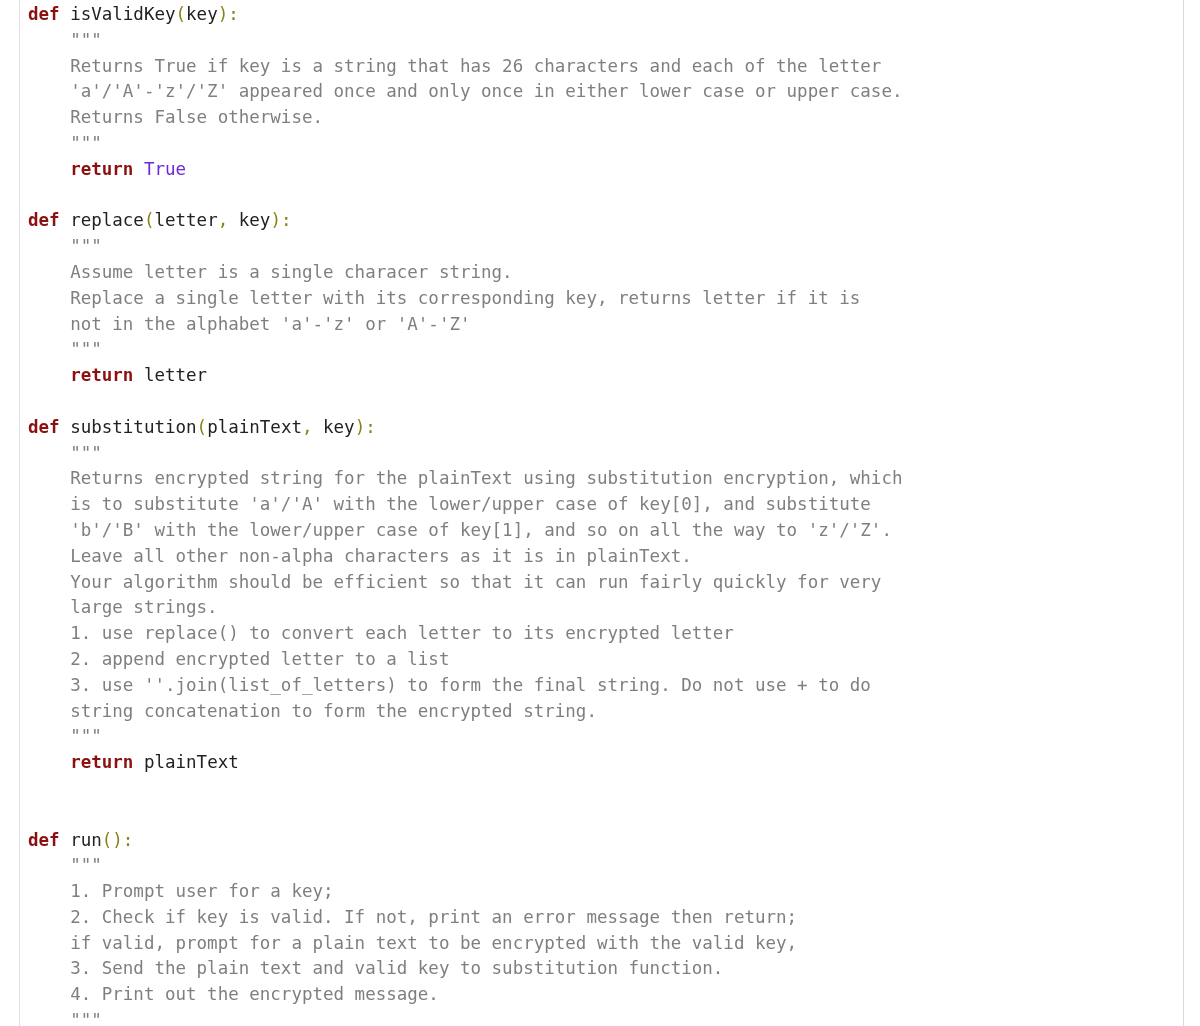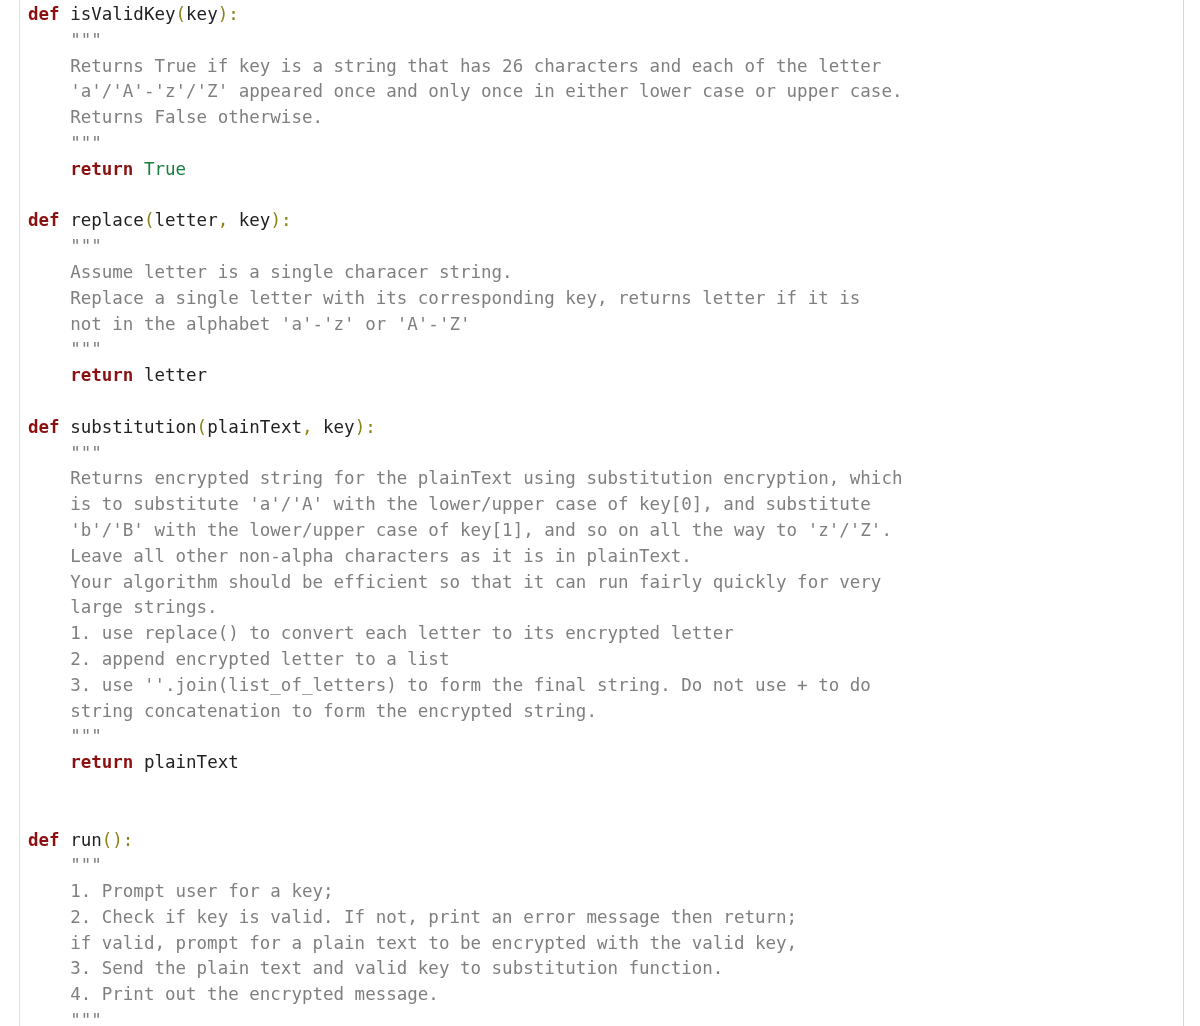--- a/index.html
+++ b/index.html
@@ -70,21 +70,21 @@
   }
 
   .tok-kw      { color: #8b1010; font-weight: bold; }
   .tok-fname   { color: #212121; }
   .tok-punct   { color: #8a8215; }
   .tok-plain   { color: #212121; }
   .tok-doc     { color: #7f7f7f; }
   .tok-const   { color: #1d6b32; }
   .tok-blank   { color: transparent; }
 </style>
-<style>.tok-kw{color:#8b1010;}.tok-punct{color:#8a8215;}.tok-doc{color:#7f7f7f;}.tok-const{color:#15803d;}.tok-plain,.tok-fname{color:#212121;}#right-rule{background:#d5dade;}#editor-root{background:#ffffff;}</style></head>
+<style>.tok-kw{color:#8b1010;}.tok-punct{color:#8a8215;}.tok-doc{color:#7f7f7f;}.tok-const{color:#6d28d9;}.tok-plain,.tok-fname{color:#212121;}#right-rule{background:#d5dade;}#editor-root{background:#ffffff;}</style></head>
 <body>
 
 <div id="editor-root">
 
   <div id="gutter-rule"></div>
 
   <div id="code-surface">
     <div id="code-lines"><span class="code-line"><span class="tok-kw">def</span><span class="tok-plain"> </span><span class="tok-fname">isValidKey</span><span class="tok-punct">(</span><span class="tok-plain">key</span><span class="tok-punct">):</span></span><span class="code-line"><span class="tok-doc">    """</span></span><span class="code-line"><span class="tok-doc">    Returns True if key is a string that has 26 characters and each of the letter</span></span><span class="code-line"><span class="tok-doc">    'a'/'A'-'z'/'Z' appeared once and only once in either lower case or upper case.</span></span><span class="code-line"><span class="tok-doc">    Returns False otherwise.</span></span><span class="code-line"><span class="tok-doc">    """</span></span><span class="code-line"><span class="tok-plain">    </span><span class="tok-kw">return</span><span class="tok-plain"> </span><span class="tok-const">True</span></span><span class="code-line"><span class="tok-blank"> </span></span><span class="code-line"><span class="tok-kw">def</span><span class="tok-plain"> </span><span class="tok-fname">replace</span><span class="tok-punct">(</span><span class="tok-plain">letter</span><span class="tok-punct">,</span><span class="tok-plain"> key</span><span class="tok-punct">):</span></span><span class="code-line"><span class="tok-doc">    """</span></span><span class="code-line"><span class="tok-doc">    Assume letter is a single characer string.</span></span><span class="code-line"><span class="tok-doc">    Replace a single letter with its corresponding key, returns letter if it is</span></span><span class="code-line"><span class="tok-doc">    not in the alphabet 'a'-'z' or 'A'-'Z'</span></span><span class="code-line"><span class="tok-doc">    """</span></span><span class="code-line"><span class="tok-plain">    </span><span class="tok-kw">return</span><span class="tok-plain"> </span><span class="tok-plain">letter</span></span><span class="code-line"><span class="tok-blank"> </span></span><span class="code-line"><span class="tok-kw">def</span><span class="tok-plain"> </span><span class="tok-fname">substitution</span><span class="tok-punct">(</span><span class="tok-plain">plainText</span><span class="tok-punct">,</span><span class="tok-plain"> key</span><span class="tok-punct">):</span></span><span class="code-line"><span class="tok-doc">    """</span></span><span class="code-line"><span class="tok-doc">    Returns encrypted string for the plainText using substitution encryption, which</span></span><span class="code-line"><span class="tok-doc">    is to substitute 'a'/'A' with the lower/upper case of key[0], and substitute</span></span><span class="code-line"><span class="tok-doc">    'b'/'B' with the lower/upper case of key[1], and so on all the way to 'z'/'Z'.</span></span><span class="code-line"><span class="tok-doc">    Leave all other non-alpha characters as it is in plainText.</span></span><span class="code-line"><span class="tok-doc">    Your algorithm should be efficient so that it can run fairly quickly for very</span></span><span class="code-line"><span class="tok-doc">    large strings.</span></span><span class="code-line"><span class="tok-doc">    1. use replace() to convert each letter to its encrypted letter</span></span><span class="code-line"><span class="tok-doc">    2. append encrypted letter to a list</span></span><span class="code-line"><span class="tok-doc">    3. use ''.join(list_of_letters) to form the final string. Do not use + to do</span></span><span class="code-line"><span class="tok-doc">    string concatenation to form the encrypted string.</span></span><span class="code-line"><span class="tok-doc">    """</span></span><span class="code-line"><span class="tok-plain">    </span><span class="tok-kw">return</span><span class="tok-plain"> </span><span class="tok-plain">plainText</span></span><span class="code-line"><span class="tok-blank"> </span></span><span class="code-line"><span class="tok-blank"> </span></span><span class="code-line"><span class="tok-kw">def</span><span class="tok-plain"> </span><span class="tok-fname">run</span><span class="tok-punct">():</span></span><span class="code-line"><span class="tok-doc">    """</span></span><span class="code-line"><span class="tok-doc">    1. Prompt user for a key;</span></span><span class="code-line"><span class="tok-doc">    2. Check if key is valid. If not, print an error message then return;</span></span><span class="code-line"><span class="tok-doc">    if valid, prompt for a plain text to be encrypted with the valid key,</span></span><span class="code-line"><span class="tok-doc">    3. Send the plain text and valid key to substitution function.</span></span><span class="code-line"><span class="tok-doc">    4. Print out the encrypted message.</span></span><span class="code-line"><span class="tok-doc">    """</span></span></div>
   </div>
 

